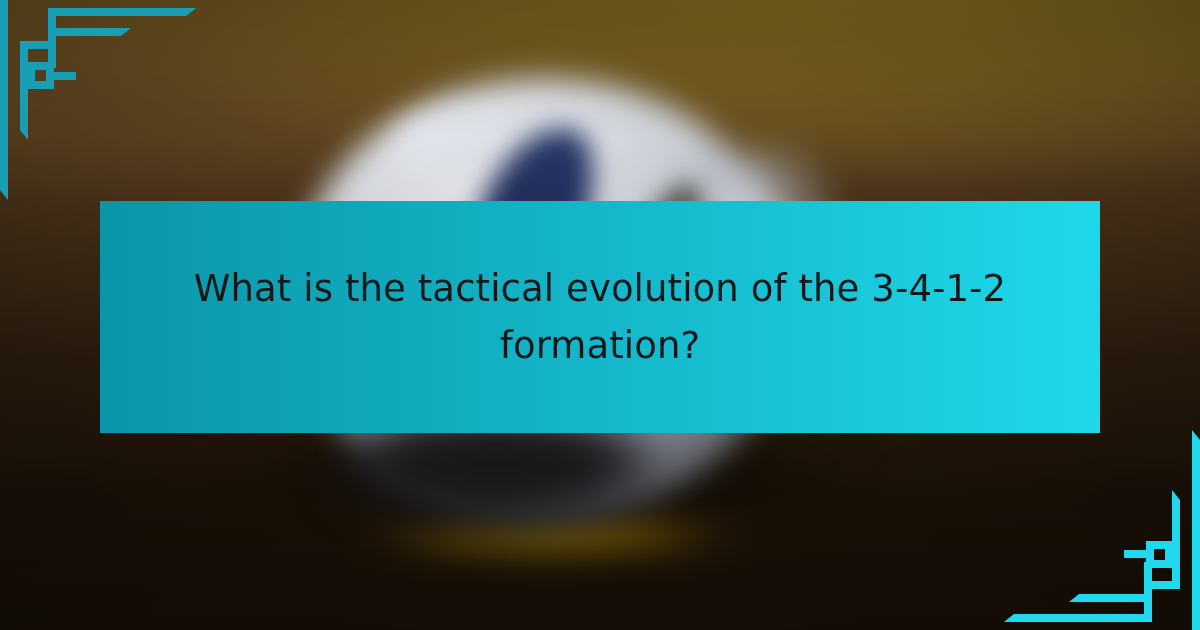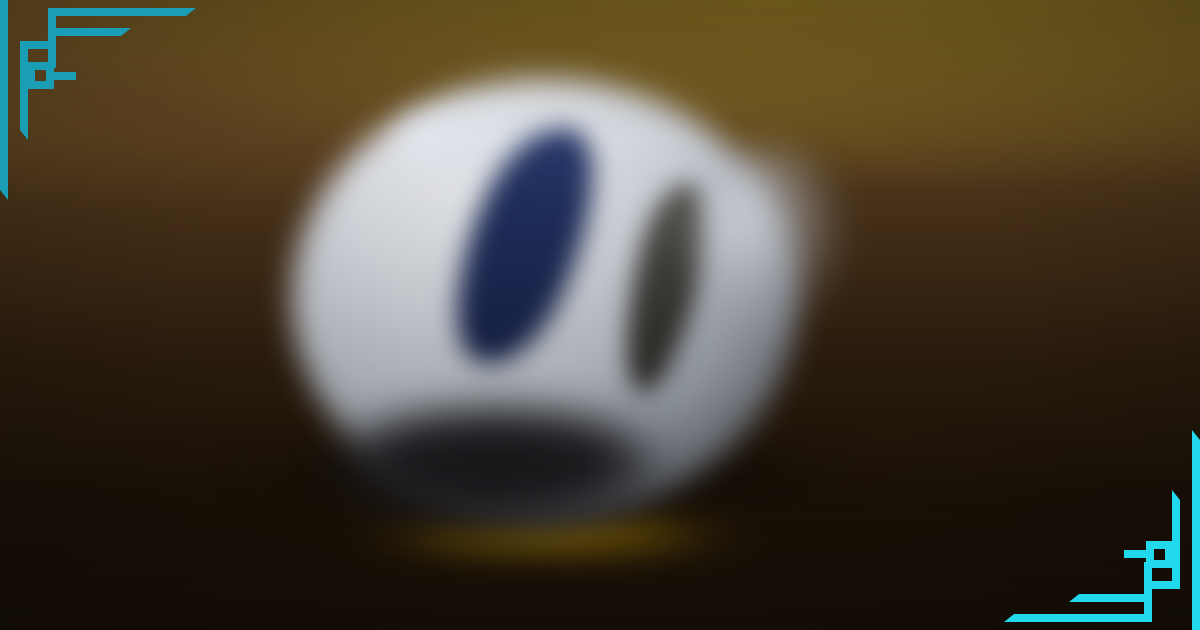--- a/index.html
+++ b/index.html
@@ -217,14 +217,17 @@
         <polygon points="20,48 28,48 28,140 20,130"></polygon>
         <polygon points="56,28 131,28 121,36 56,36"></polygon>
         <rect x="20" y="41" width="36" height="8"></rect>
         <path d="M27,62 h27 v27 h-27 z M35,70 h11 v11 h-11 z" fill-rule="evenodd"></path>
         <rect x="48" y="28" width="8" height="40"></rect>
         <rect x="54" y="72" width="22" height="8"></rect>
       </g>
     </svg>
   </div>
 
+  <div class="banner" style="background: linear-gradient(90deg, rgb(10, 150, 168) 0%, rgb(30, 216, 234) 100%);">
+    <h1 class="banner-title" style="color: rgb(20, 24, 26);">What is the tactical evolution of the 3-4-1-2 formation?</h1>
+  </div>
 
 </div>
 
 </body></html>

